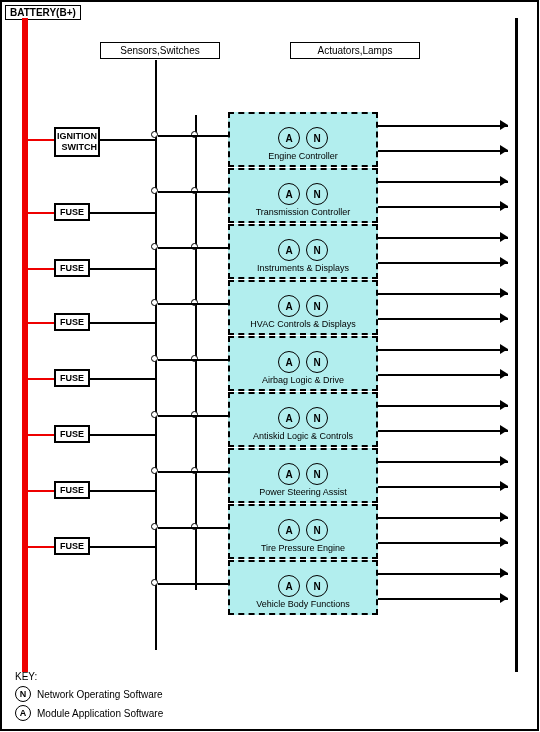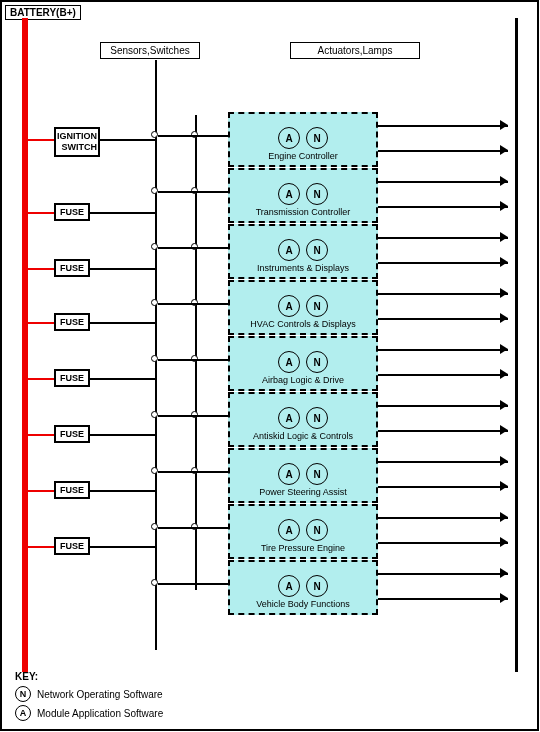--- a/index.html
+++ b/index.html
@@ -226,21 +226,21 @@
 
 <div class="diagram">
 
   <div class="battery-label">BATTERY(B+)</div>
 
 
   <div class="battery-bus"></div>
 
   <div class="comm-bus"></div>
 
-  <div class="section-header" style="left:100px; top:42px; width:100px;">Sensors,Switches</div>
+  <div class="section-header" style="left:100px; top:42px; width:120px;">Sensors,Switches</div>
   <div class="section-header" style="left:290px; top:42px; width:130px;">Actuators,Lamps</div>
 
   <div class="ignition-box" style="left:54px; top:127px;">
     <span style="white-space:pre-line; font-size:9px;text-align:right;">IGNITION
 SWITCH</span>
   </div>
 
   <div class="h-power-line" style="left:28px; top:139px; width:26px;"></div>
 
   <div class="h-power-line" style="left:28px; top:212px; width:26px;"></div>
@@ -419,21 +419,21 @@
   <div class="arrow-right" style="left:500px; top:512px;"></div>
   <div class="h-line" style="left:378px; top:542px; width:130px;"></div>
   <div class="arrow-right" style="left:500px; top:537px;"></div>
 
   <div class="h-line" style="left:378px; top:573px; width:130px;"></div>
   <div class="arrow-right" style="left:500px; top:568px;"></div>
   <div class="h-line" style="left:378px; top:598px; width:130px;"></div>
   <div class="arrow-right" style="left:500px; top:593px;"></div>
 
   <div class="key-section">
-    <div style="font-weight:bold; margin-bottom:4px;margin-top:25px;">KEY:</div>
+    <div style="font-weight:normal; margin-bottom:4px;margin-top:25px;">KEY:</div>
     <div class="key-row">
       <div class="key-circle">N</div>
       <span>Network Operating Software</span>
     </div>
     <div class="key-row">
       <div class="key-circle">A</div>
       <span>Module Application Software</span>
     </div>
   </div>
 

